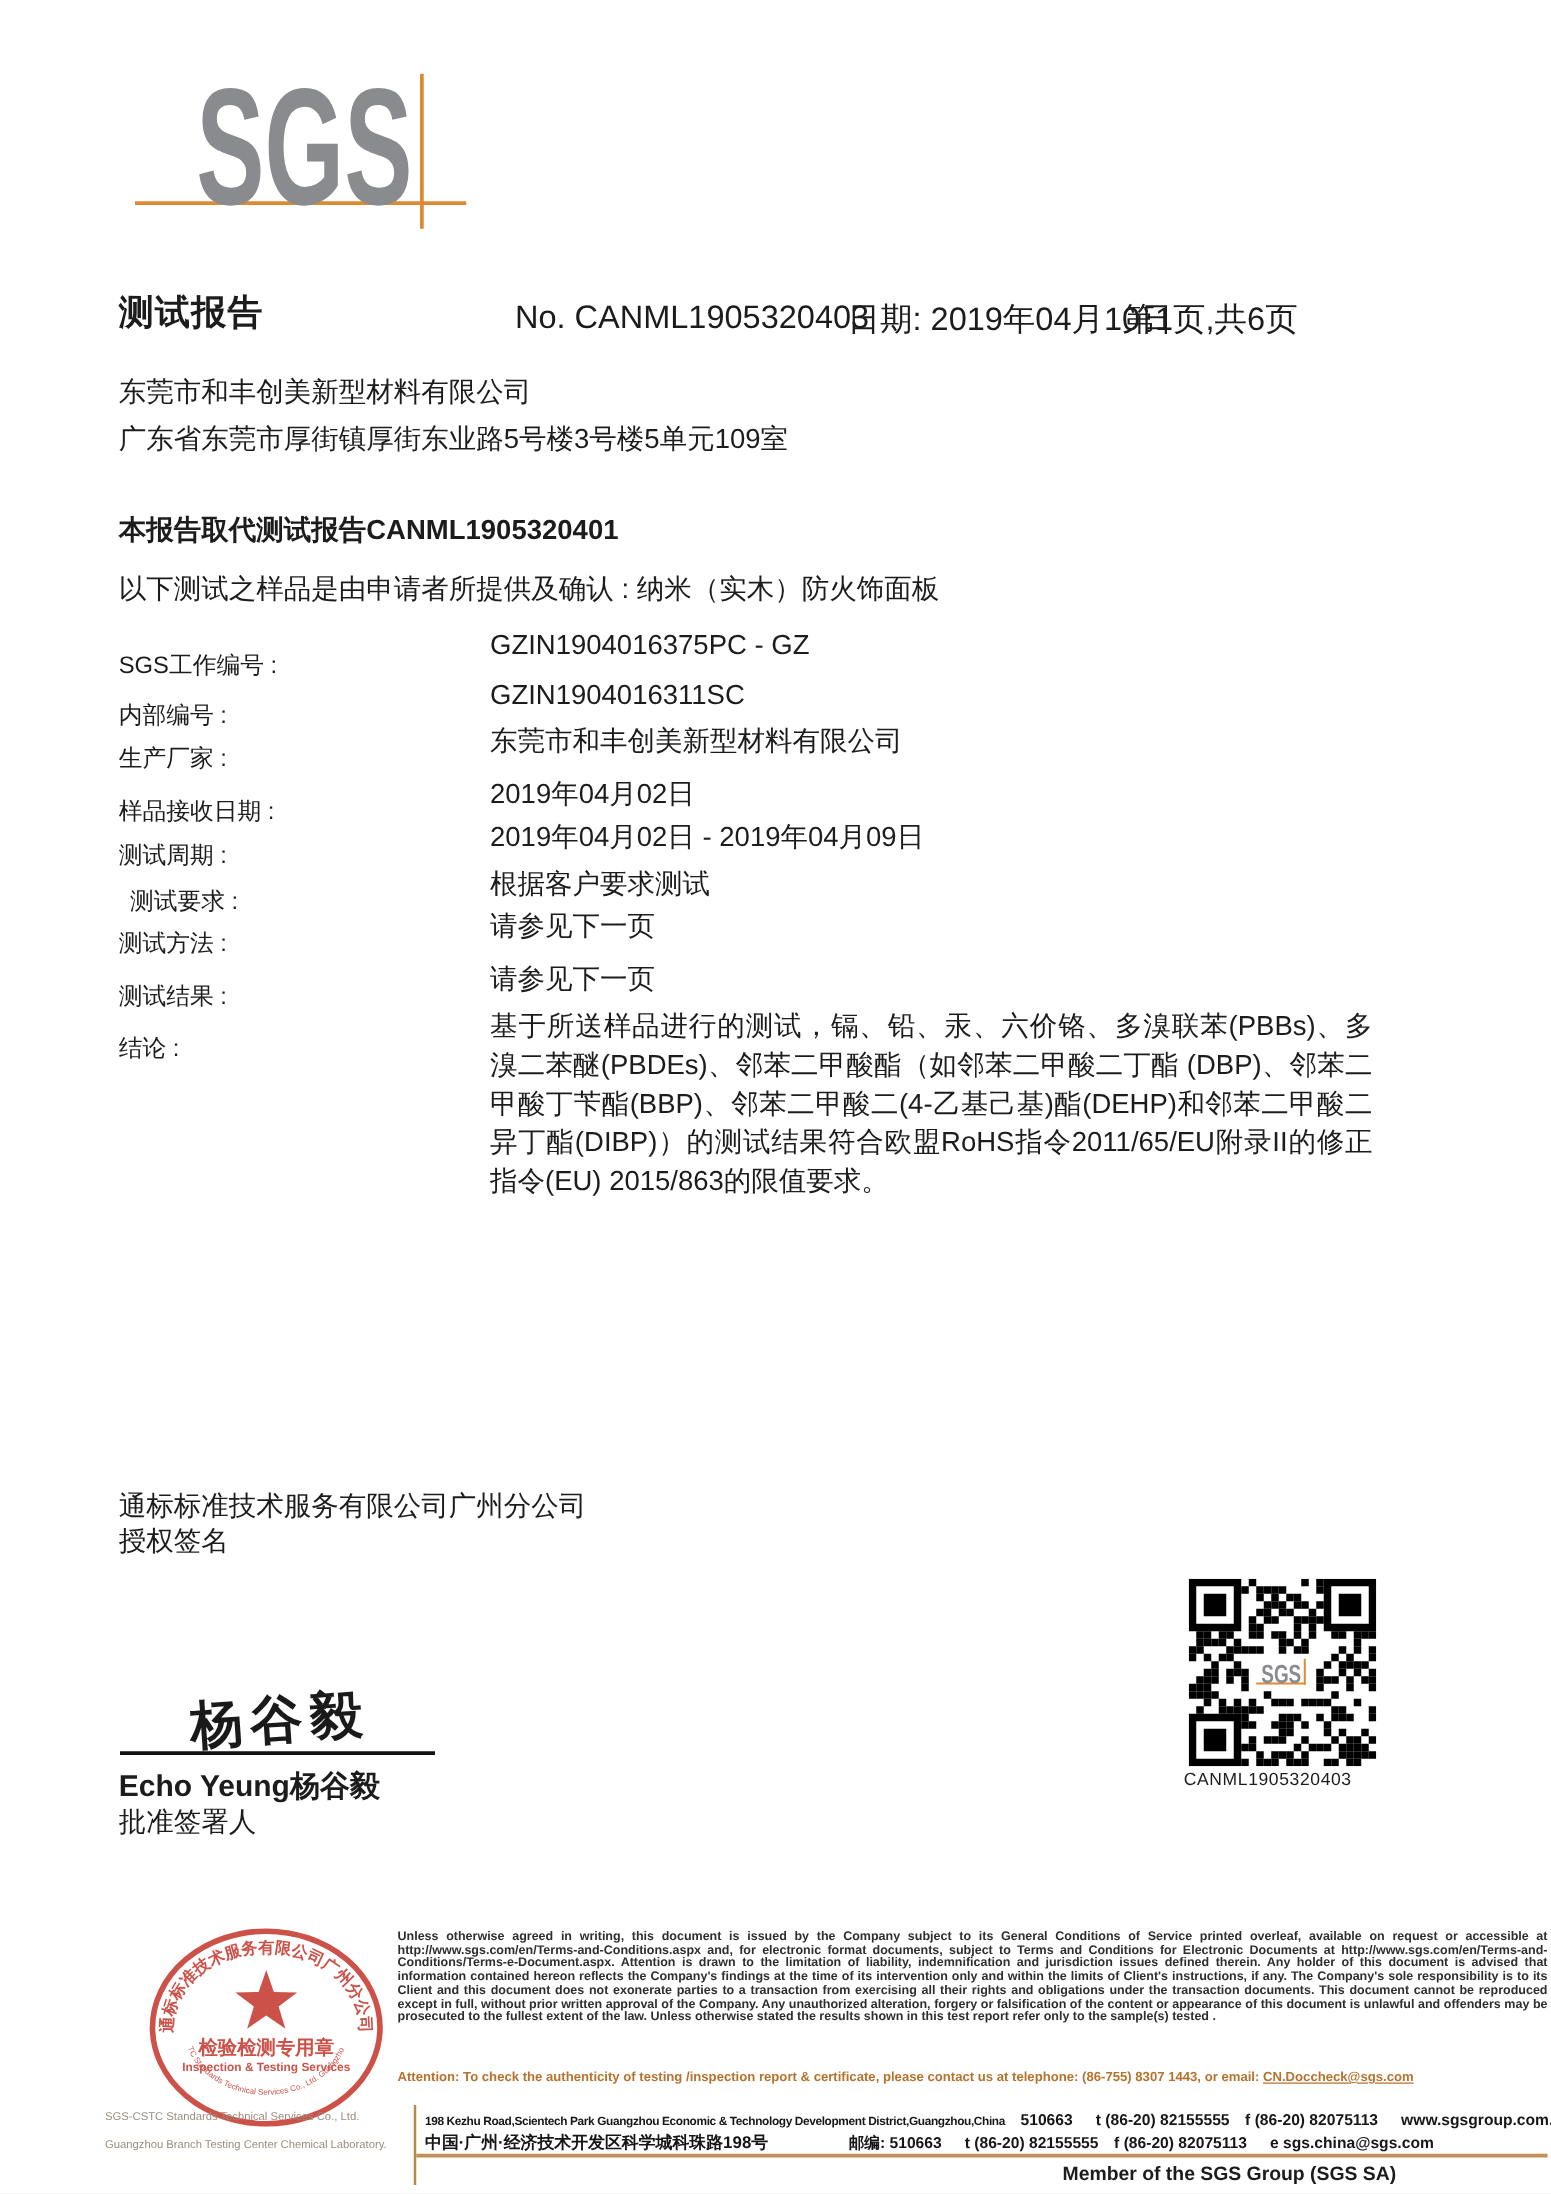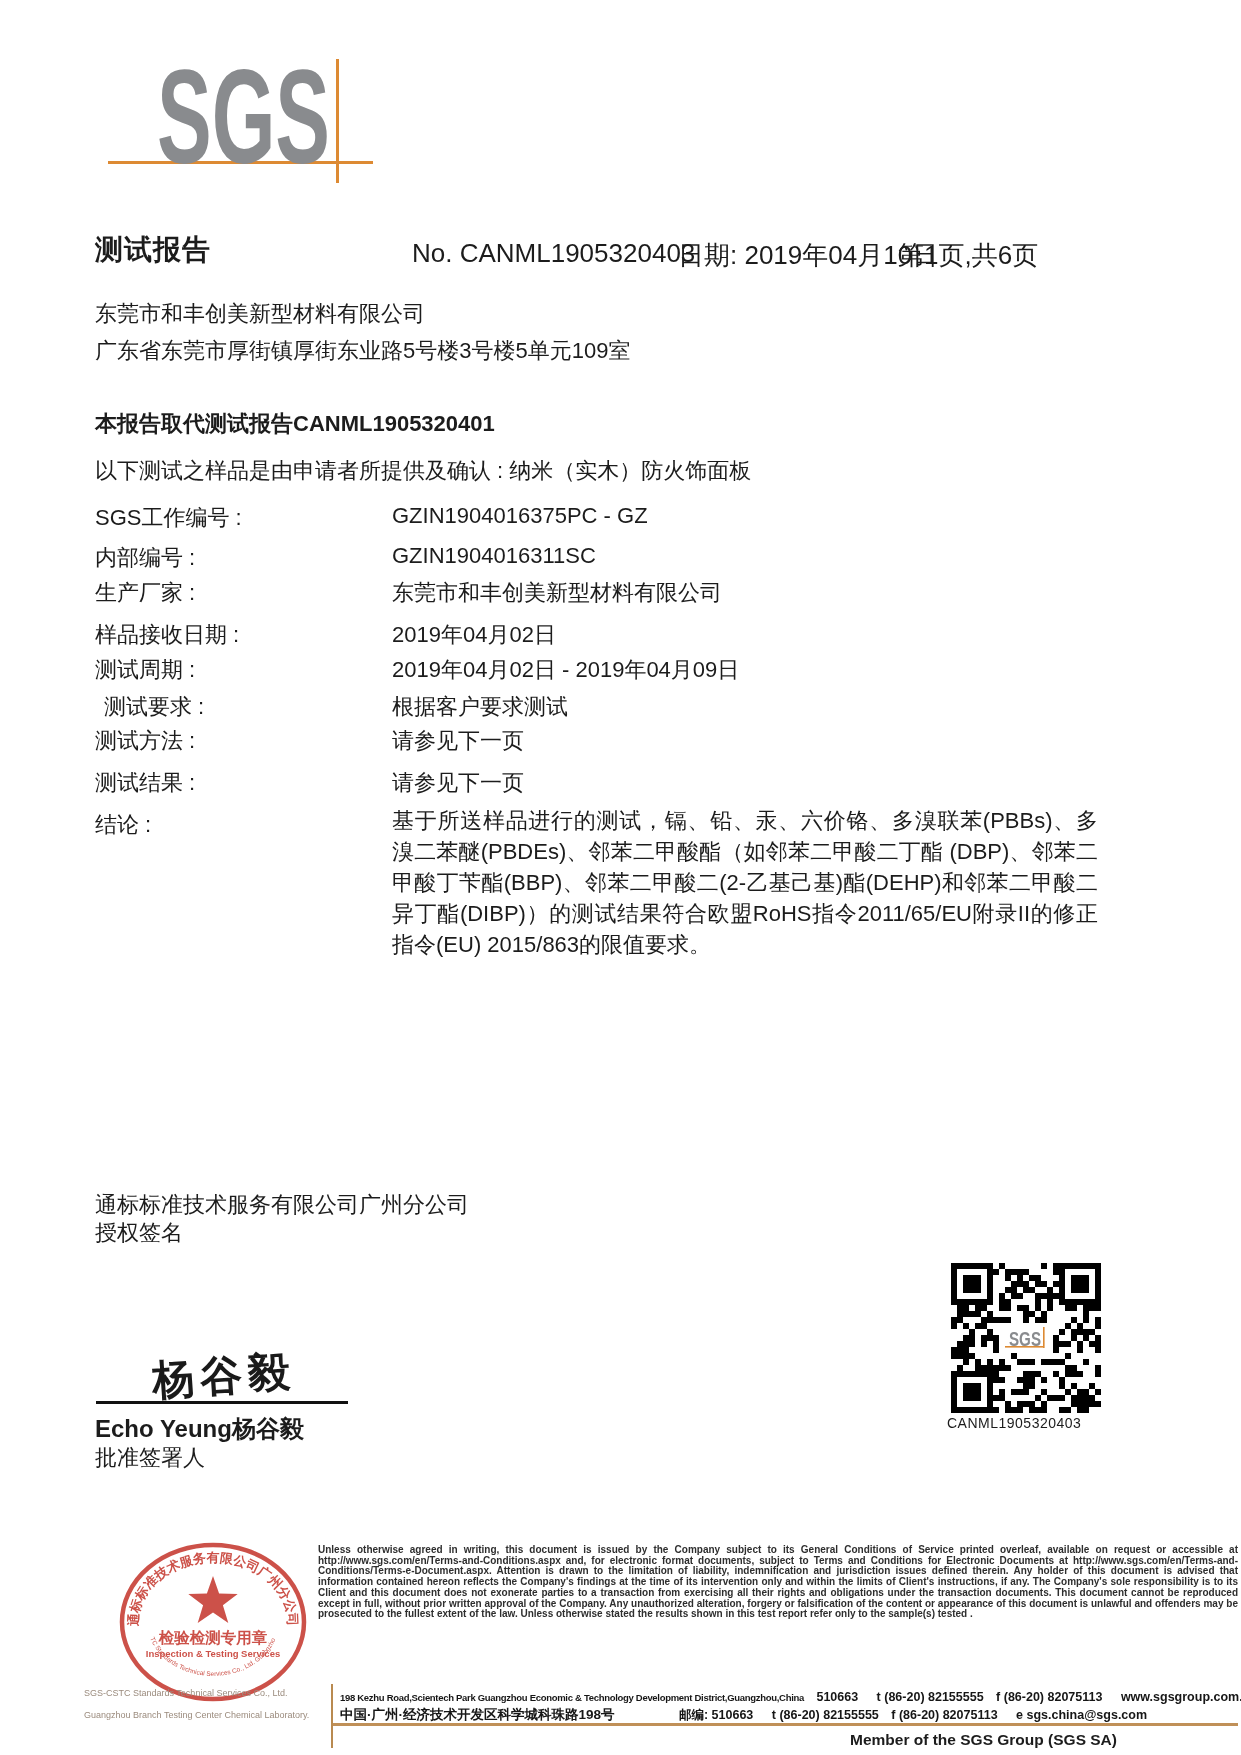--- a/index.html
+++ b/index.html
@@ -5,21 +5,21 @@
   html,body{margin:0;padding:0;background:#e8e8e8;}
   .page{
     position:relative;width:1241px;height:1755px;margin:0 auto;background:#ffffff;
     font-family:"Liberation Sans",sans-serif;color:#1c1c1c;overflow:hidden;padding-left:24px;
   }
   .abs{position:absolute;}
   .title{font-size:28px;font-weight:bold;letter-spacing:1px;}
   .hdr{font-size:26px;}
   .body-t{font-size:22px;line-height:1.25;}
   .bold{font-weight:bold;}
-  .label{font-size:22px;}
+  .label{font-size:19px;margin-top:16px;}
   .value{font-size:22px;}
   .para{font-size:22px;line-height:31px;text-align:justify;}
   .serif{font-family:"Liberation Serif",serif;}
   .sig-name{font-size:42px;font-weight:bold;transform:rotate(-4deg);letter-spacing:6px;color:#1a1a1a;}
   .sig-line{background:#111;height:3px;}
   .signer{font-size:24px;font-weight:bold;}
   .signer-title{font-size:22px;}
   .qr-caption{font-size:14px;letter-spacing:0.5px;}
   .legal{font-size:10px;line-height:10.7px;font-weight:bold;color:#2e2e2e;text-align:justify;}
   .attention{font-size:10.5px;line-height:13px;font-weight:bold;color:#b5732e;}
@@ -75,21 +75,21 @@
   <div class="abs label" style="left:104px;top:692px">测试要求 :</div>
   <div class="abs value" style="left:392px;top:692px">根据客户要求测试</div>
 
   <div class="abs label" style="left:95px;top:726px">测试方法 :</div>
   <div class="abs value" style="left:392px;top:726px">请参见下一页</div>
 
   <div class="abs label" style="left:95px;top:768px">测试结果 :</div>
   <div class="abs value" style="left:392px;top:768px">请参见下一页</div>
 
   <div class="abs label" style="left:95px;top:810px">结论 :</div>
-  <div class="abs para" style="left:392px;top:805px;width:706px">基于所送样品进行的测试，镉、铅、汞、六价铬、多溴联苯(PBBs)、多溴二苯醚(PBDEs)、邻苯二甲酸酯（如邻苯二甲酸二丁酯 (DBP)、邻苯二甲酸丁苄酯(BBP)、邻苯二甲酸二(2-乙基己基)酯(DEHP)和邻苯二甲酸二异丁酯(DIBP)）的测试结果符合欧盟RoHS指令2011/65/EU附录II的修正指令(EU) 2015/863的限值要求。</div>
+  <div class="abs para" style="left:392px;top:805px;width:706px">基于所送样品进行的测试，镉、铅、汞、六价铬、多溴联苯(PBBs)、多溴二苯醚(PBDEs)、邻苯二甲酸酯（如邻苯二甲酸二丁酯 (DBP)、邻苯二甲酸丁苄酯(BBP)、邻苯二甲酸二(4-乙基己基)酯(DEHP)和邻苯二甲酸二异丁酯(DIBP)）的测试结果符合欧盟RoHS指令2011/65/EU附录II的修正指令(EU) 2015/863的限值要求。</div>
 
   <div class="abs body-t serif" style="left:95px;top:1191px">通标标准技术服务有限公司广州分公司</div>
   <div class="abs body-t serif" style="left:95px;top:1219px">授权签名</div>
 
   <div class="abs sig-name" style="left:152px;top:1348px">杨谷毅</div>
   <div class="abs sig-line" style="left:96px;top:1401px;width:252px"></div>
   <div class="abs signer" style="left:95px;top:1413px">Echo Yeung杨谷毅</div>
   <div class="abs signer-title" style="left:95px;top:1443px">批准签署人</div>
 
   <svg class="abs" style="left:951px;top:1263px" width="150" height="150" viewBox="0 0 150 150">
@@ -327,20 +327,23 @@
     <text font-size="6.5" fill="#c63a30">
       <textPath href="#stampArcBottom" startOffset="50%" text-anchor="middle">SGS-CSTC Standards Technical Services Co., Ltd. Guangzhou Branch</textPath>
     </text>
   </svg>
 
   <div class="abs foot-left" style="left:84px;top:1688px">SGS-CSTC Standards Technical Services Co., Ltd.</div>
   <div class="abs foot-left" style="left:84px;top:1710px">Guangzhou Branch Testing Center Chemical Laboratory.</div>
 
   <div class="abs legal" style="left:318px;top:1545px;width:920px">Unless otherwise agreed in writing, this document is issued by the Company subject to its General Conditions of Service printed overleaf, available on request or accessible at http://www.sgs.com/en/Terms-and-Conditions.aspx and, for electronic format documents, subject to Terms and Conditions for Electronic Documents at http://www.sgs.com/en/Terms-and-Conditions/Terms-e-Document.aspx. Attention is drawn to the limitation of liability, indemnification and jurisdiction issues defined therein. Any holder of this document is advised that information contained hereon reflects the Company's findings at the time of its intervention only and within the limits of Client's instructions, if any. The Company's sole responsibility is to its Client and this document does not exonerate parties to a transaction from exercising all their rights and obligations under the transaction documents. This document cannot be reproduced except in full, without prior written approval of the Company. Any unauthorized alteration, forgery or falsification of the content or appearance of this document is unlawful and offenders may be prosecuted to the fullest extent of the law. Unless otherwise stated the results shown in this test report refer only to the sample(s) tested .</div>
 
+  <div class="abs attention" style="left:318px;top:1656px;width:920px">
+    <span>Attention: To check the authenticity of testing /inspection report &amp; certificate, please contact us at telephone: (86-755) 8307 1443, or email: </span><u>CN.Doccheck@sgs.com</u>
+  </div>
 
   <div class="abs vrule" style="left:331px;top:1684px;width:2px;height:64px"></div>
   <div class="abs hrule" style="left:333px;top:1723px;width:905px;height:3px"></div>
 
   <div class="abs addr-line" style="left:340px;top:1687px">
     <span class="addr-en">198 Kezhu Road,Scientech Park Guangzhou Economic &amp; Technology Development District,Guangzhou,China</span>
     <span class="gap-s"></span><span class="addr-big">510663</span>
     <span class="gap"></span><span class="addr-big">t (86-20) 82155555</span>
     <span class="gap-s"></span><span class="addr-big">f (86-20) 82075113</span>
     <span class="gap"></span><span class="addr-big">www.sgsgroup.com.cn</span>

